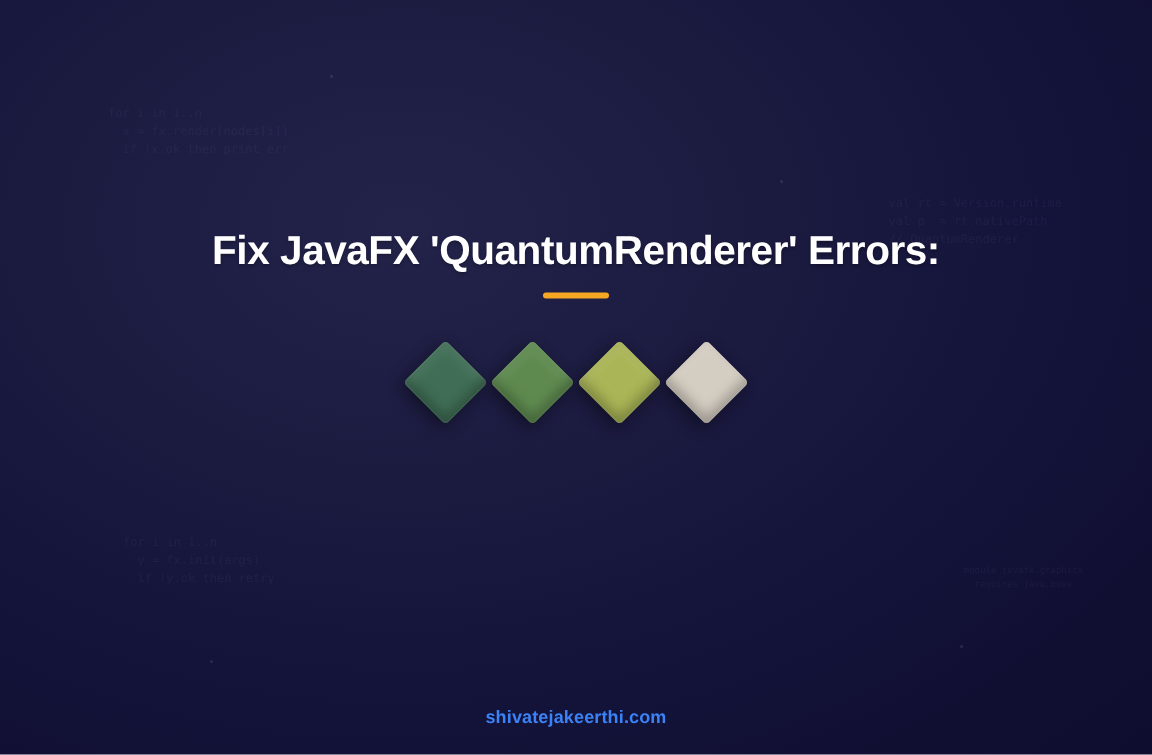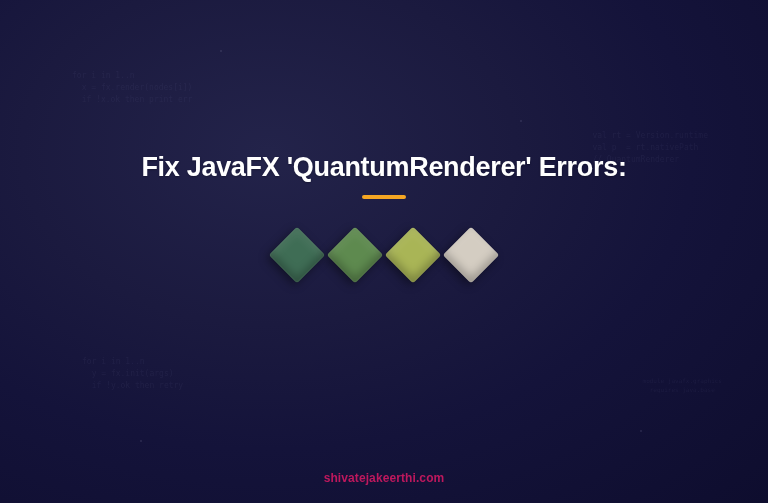--- a/index.html
+++ b/index.html
@@ -116,13 +116,13 @@
   <div class="underline" style="background:#f5a623;"></div>
 
   <div class="tiles">
     <div class="tile" style="background:#3f6d55;"></div>
     <div class="tile" style="background:#5e8a4f;"></div>
     <div class="tile" style="background:#a9b556;"></div>
     <div class="tile" style="background:#d4cdc2;"></div>
   </div>
 </div>
 
-<div class="footer" style="color:#be185d;">shivatejakeerthi.com</div>
+<div class="footer" style="color:#3b82f6;">shivatejakeerthi.com</div>
 
 </body></html>

